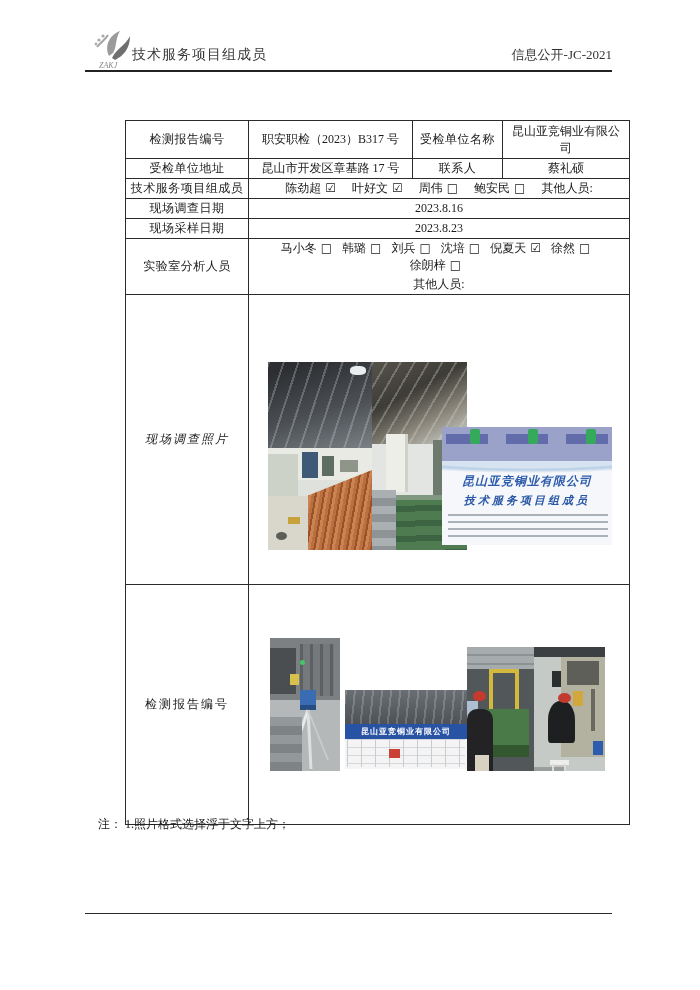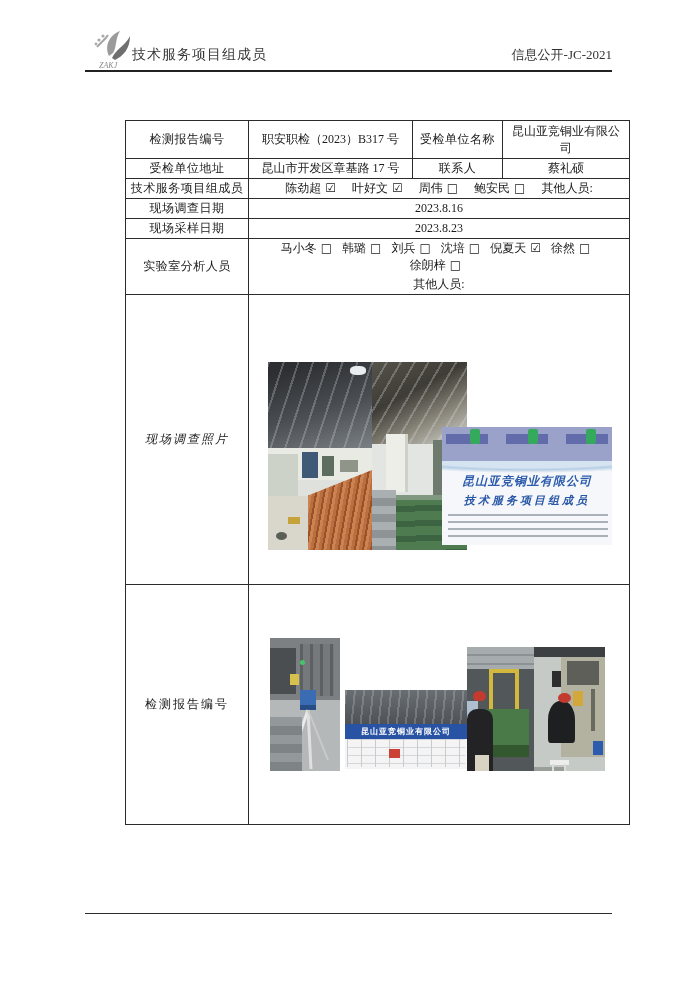--- a/index.html
+++ b/index.html
@@ -336,16 +336,17 @@
             <div class="leg1"></div>
             <div class="leg2"></div>
           </div>
 
         </div>
       </td>
     </tr>
   </tbody>
     </table>
 
+  <div class="note">注： 1.照片格式选择浮于文字上方；</div>
 
   <div class="footer-line"></div>
 
 </div>
 
 </body></html>

